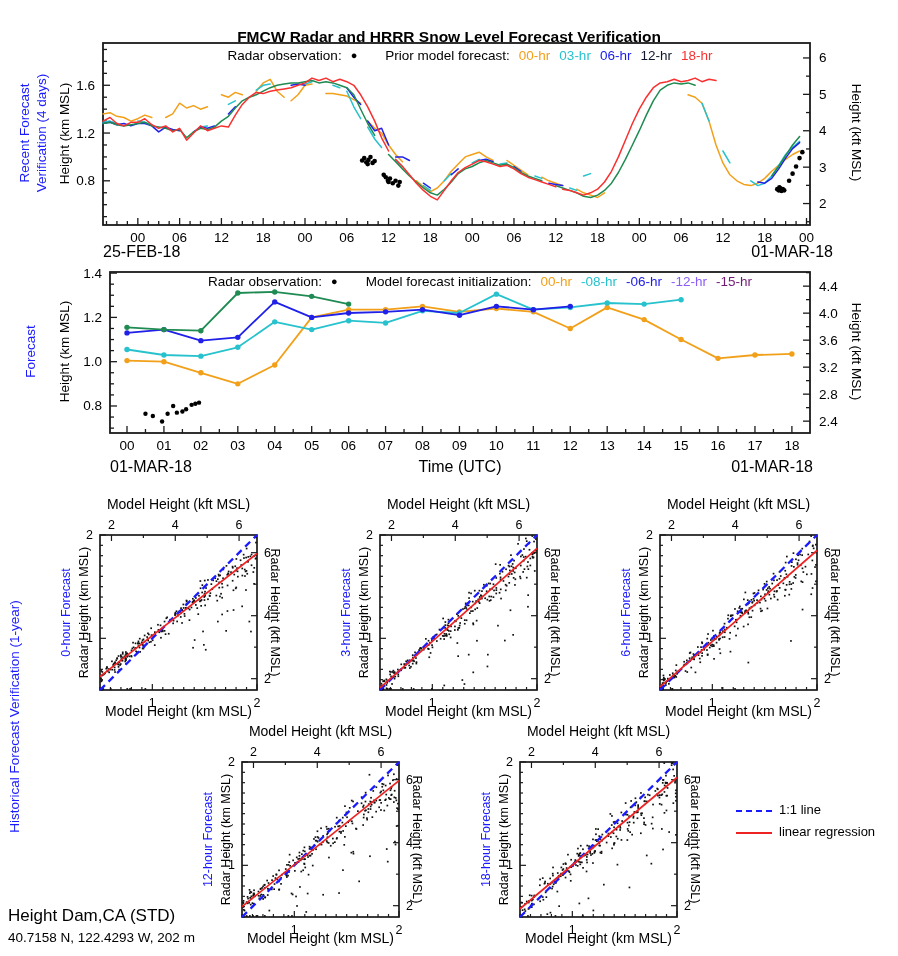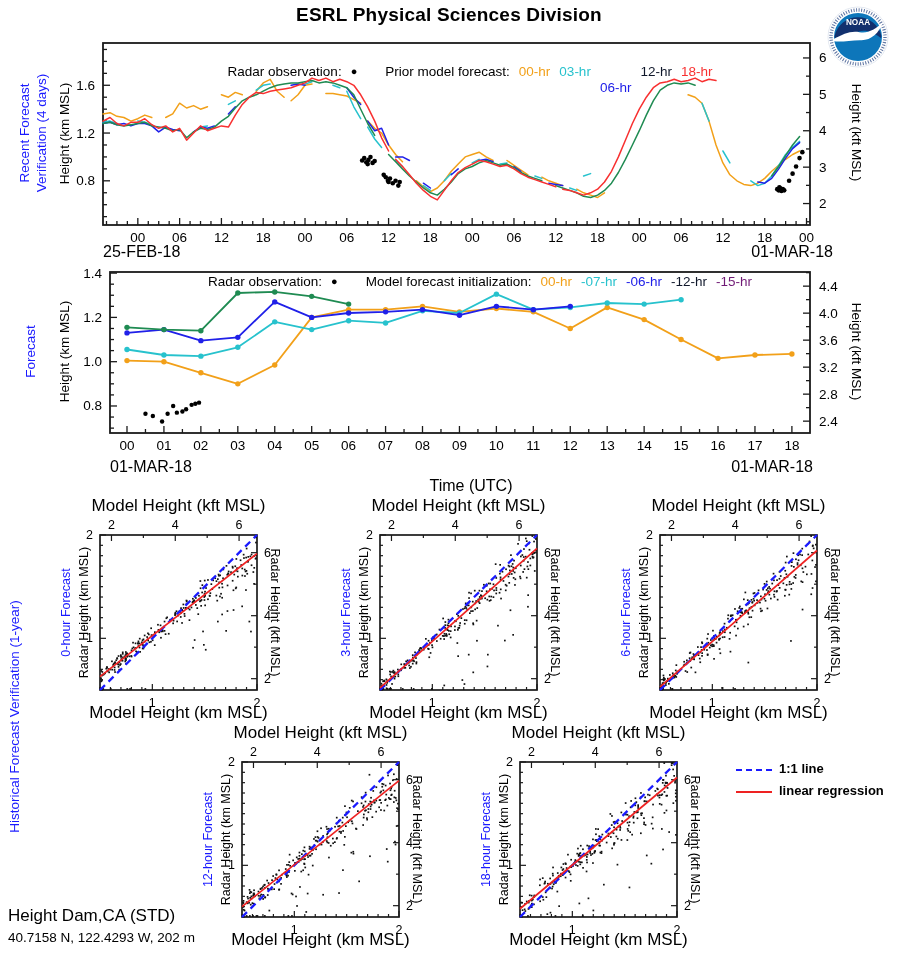--- a/index.html
+++ b/index.html
@@ -11,47 +11,37 @@
   .subtitle{font-size:15.5px;font-weight:bold;}
   .legendrow{display:flex;align-items:center;justify-content:center;gap:9px;
              font-size:13.5px;white-space:nowrap;}
   .legendrow .gap{width:10px;}
   .bullet{font-size:11px;position:relative;top:-1px;}
   .rot270{transform:rotate(-90deg);transform-origin:center center;text-align:center;}
   .rot90{transform:rotate(90deg);transform-origin:center center;text-align:center;}
   .vlabel{font-size:13.5px;line-height:17px;width:220px;}
   .vlabel-sc{font-size:12.5px;line-height:15px;width:220px;}
   .axdate{font-size:16px;}
-  .sc-title{font-size:17px;}
+  .sc-title{font-size:14px;}
   .histlegend{font-size:13px;line-height:22px;white-space:nowrap;}
   .sample-dashed{display:inline-block;width:36px;height:0;border-top:2.6px dashed;
                  vertical-align:middle;margin-right:7px;}
   .sample-solid{display:inline-block;width:36px;height:0;border-top:2.6px solid;
                 vertical-align:middle;margin-right:7px;}
   .footer1{font-size:17px;}
   .footer2{font-size:13.5px;}
   svg text{font-family:"Liberation Sans","DejaVu Sans",sans-serif;}
 </style>
 </head>
 <body>
 
 <div id="page">
 
-  <div class="abs ctr title" style="left:0;top:4px;width:898px;">ESRL Physical Sciences Division</div>
+  <div class="abs ctr subtitle" style="left:0;top:28px;width:898px;">FMCW Radar and HRRR Snow Level Forecast Verification</div>
 
-  <div class="abs" style="left:826px;top:5px;width:64px;height:64px;">
-    <svg width="64" height="64" viewBox="0 0 64 64">
-      <circle cx="32" cy="32" r="30" fill="#ffffff" stroke="#c8d2e2" stroke-width="0.5"></circle>
-      <circle cx="32" cy="32" r="27" fill="none" stroke="#1b3a7a" stroke-width="3.4" stroke-dasharray="1 1.6" opacity="0.7"></circle>
-      <circle cx="32" cy="32" r="24" fill="#0d76ba"></circle>
-      <path d="M8.6,31 A24,24 0 0 1 55.4,31 L55,33 C46,27 40,24.5 33,26.5 C24,29 16,32 8.8,33 Z" fill="#12306e"></path>
-      <path d="M7.8,34 C17,29 25,25.4 33.5,27.2 C42,29 49,24 57,17.5 C53,28 45,35.5 35,35.2 C25,35 15,37.5 8,36.2 Z" fill="#ffffff"></path>
-      <text x="32" y="19.5" text-anchor="middle" font-size="8.2" font-weight="bold" fill="#ffffff">NOAA</text>
-    </svg>
-  </div>
 
   <svg id="plot-canvas" class="abs" style="left:0;top:0;" width="898" height="956">
       <g>
         <rect x="103" y="43" width="707" height="182" fill="none" stroke="#1a1a1a" stroke-width="1.8"></rect>
         <g stroke="#1a1a1a" stroke-width="1.3">
           <line x1="106.48275862068965" y1="225" x2="106.48275862068965" y2="221"></line>
           <line x1="116.93103448275862" y1="225" x2="116.93103448275862" y2="221"></line>
           <line x1="127.37931034482759" y1="225" x2="127.37931034482759" y2="221"></line>
           <line x1="137.82758620689657" y1="225" x2="137.82758620689657" y2="218"></line>
           <line x1="148.27586206896552" y1="225" x2="148.27586206896552" y2="221"></line>
@@ -2136,46 +2126,46 @@
   <div class="abs rot270 vlabel" style="left:-46px;top:125px;">Height (km MSL)</div>
   <div class="abs rot90 vlabel" style="left:746px;top:124px;">Height (kft MSL)</div>
 
   <div class="abs legendrow" style="left:140px;top:48px;width:660px;">
     <span>Radar observation:</span>
     <span class="bullet">●</span>
     <span class="gap"></span>
     <span>Prior model forecast:</span>
     <span style="color: rgb(242, 160, 25);">00-hr</span>
     <span style="color: rgb(39, 194, 205);">03-hr</span>
-    <span style="color: rgb(32, 32, 232); margin-top: 32px;">06-hr</span>
+    <span style="color: rgb(32, 32, 232);">06-hr</span>
     <span style="color: #0f172a;">12-hr</span>
     <span style="color: rgb(248, 48, 48);">18-hr</span>
   </div>
 
   <div class="abs axdate" style="left:103px;top:243px;">25-FEB-18</div>
   <div class="abs axdate" style="left:738px;top:243px;width:95px;text-align:right;">01-MAR-18</div>
 
   <div class="abs rot270 vlabel" style="left: -80px; top: 343px; color: rgb(26, 26, 255);">Forecast</div>
   <div class="abs rot270 vlabel" style="left:-46px;top:343px;">Height (km MSL)</div>
   <div class="abs rot90 vlabel" style="left:746px;top:343px;">Height (kft MSL)</div>
 
   <div class="abs legendrow" style="left:140px;top:274px;width:680px;">
     <span>Radar observation:</span>
     <span class="bullet">●</span>
     <span class="gap"></span>
     <span>Model forecast initialization:</span>
     <span style="color: rgb(242, 160, 25);">00-hr</span>
-    <span style="color: rgb(39, 194, 205);">-07-hr</span>
+    <span style="color: rgb(39, 194, 205);">-08-hr</span>
     <span style="color: rgb(32, 32, 232);">-06-hr</span>
-    <span style="color: #0f172a;">-12-hr</span>
+    <span style="color: #8b5cf6;">-12-hr</span>
     <span style="color: #701a75;">-15-hr</span>
   </div>
 
   <div class="abs axdate" style="left:110px;top:458px;">01-MAR-18</div>
-  <div class="abs axdate ctr" style="left:121px;top:458px;width:700px;margin-top:19px;">Time (UTC)</div>
+  <div class="abs axdate ctr" style="left:110px;top:458px;width:700px;">Time (UTC)</div>
   <div class="abs axdate" style="left:718px;top:458px;width:95px;text-align:right;">01-MAR-18</div>
 
   <div class="abs rot270 vlabel" style="left: -146px; top: 708px; width: 320px; color: rgb(26, 26, 255);">Historical Forecast Verification (1-year)</div>
 
   <div class="abs ctr sc-title" style="left:70px;top:496px;width:217px;">Model Height (kft MSL)</div>
   <div class="abs ctr sc-title" style="left:70px;top:703px;width:217px;">Model Height (km MSL)</div>
   <div class="abs rot270 vlabel-sc" style="left: -44px; top: 605px; color: rgb(26, 26, 255);">0-hour Forecast</div>
   <div class="abs rot270 vlabel-sc" style="left:-26px;top:605px;">Radar Height (km MSL)</div>
   <div class="abs rot90 vlabel-sc" style="left:164px;top:605px;">Radar Height (kft MSL)</div>
 
@@ -2196,21 +2186,21 @@
   <div class="abs rot270 vlabel-sc" style="left: 98px; top: 832px; color: rgb(26, 26, 255);">12-hour Forecast</div>
   <div class="abs rot270 vlabel-sc" style="left:116px;top:832px;">Radar Height (km MSL)</div>
   <div class="abs rot90 vlabel-sc" style="left:306px;top:832px;">Radar Height (kft MSL)</div>
 
   <div class="abs ctr sc-title" style="left:490px;top:723px;width:217px;">Model Height (kft MSL)</div>
   <div class="abs ctr sc-title" style="left:490px;top:930px;width:217px;">Model Height (km MSL)</div>
   <div class="abs rot270 vlabel-sc" style="left: 376px; top: 832px; color: rgb(26, 26, 255);">18-hour Forecast</div>
   <div class="abs rot270 vlabel-sc" style="left:394px;top:832px;">Radar Height (km MSL)</div>
   <div class="abs rot90 vlabel-sc" style="left:584px;top:832px;">Radar Height (kft MSL)</div>
 
-  <div class="abs histlegend" style="left:736px;top:758px;font-weight:bold;">
+  <div class="abs histlegend" style="left:736px;top:799px;">
     <div>
       <span class="sample-dashed" style="color: rgb(26, 26, 255);"></span><span>1:1 line</span>
     </div>
     <div>
       <span class="sample-solid" style="color: rgb(238, 34, 34);"></span><span>linear regression</span>
     </div>
   </div>
 
   <div class="abs footer1" style="left:8px;top:906px;">Height Dam,CA (STD)</div>
   <div class="abs footer2" style="left:8px;top:930px;">40.7158 N, 122.4293 W, 202 m</div>

